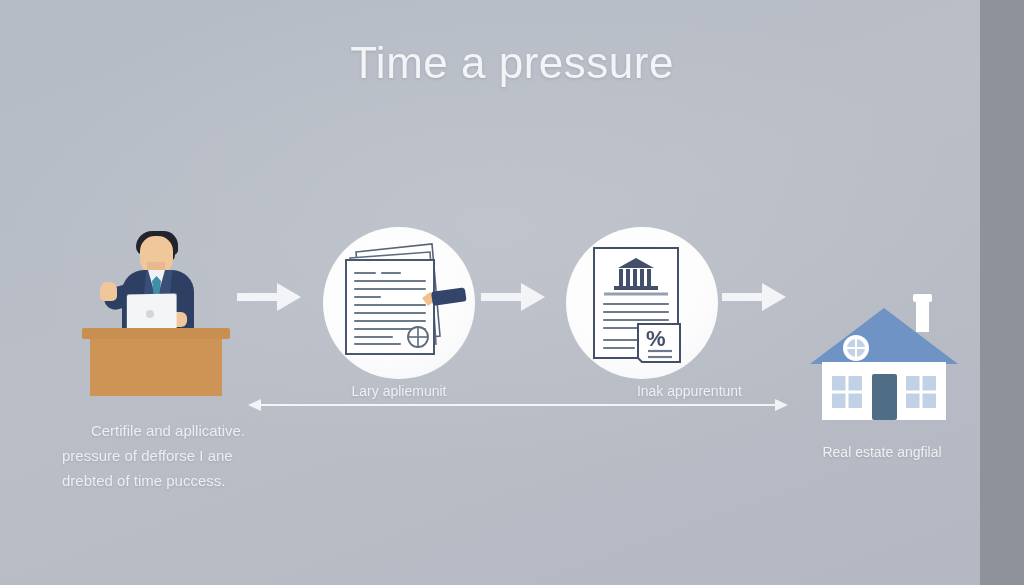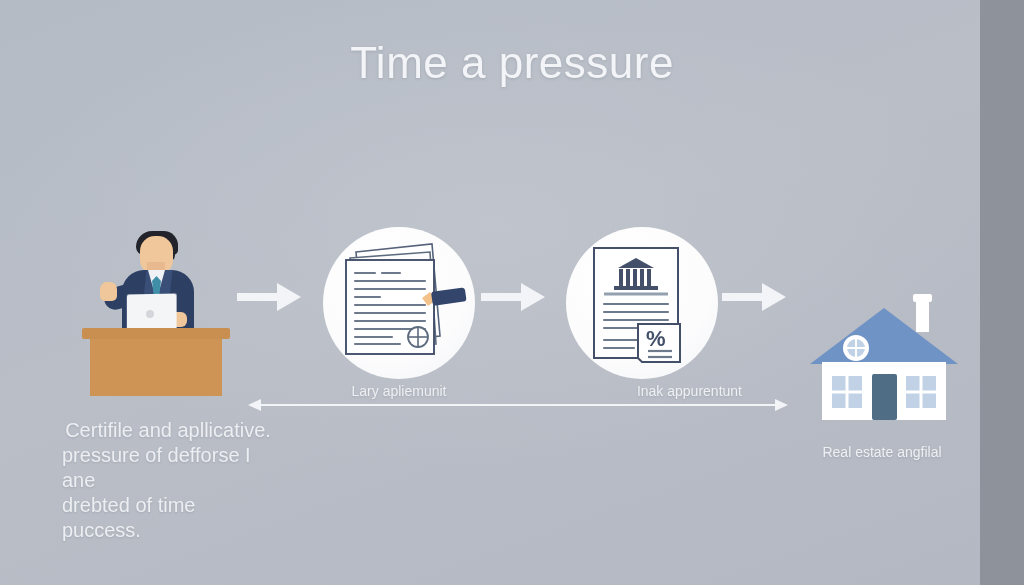--- a/index.html
+++ b/index.html
@@ -202,21 +202,21 @@
   #label-step2 { left: 542px; top: 383px; width: 200px; text-align: right; }
   #label-house { left: 782px; top: 444px; width: 200px; }
 
   
   #left-caption {
     position: absolute;
     left: 62px;
     top: 418px;
     width: 212px;
     color: #eceef2;
-    font-size: 20px;
+    font-size: 15px;
     line-height: 25px;
     text-shadow: 0 1px 2px rgba(120,126,136,0.3);
   }
   #left-caption div:first-child { text-align: center; }
 
   
   .chev-arrow { position: absolute; }
 
   
   #span-arrow { position: absolute; left: 248px; top: 396px; }

